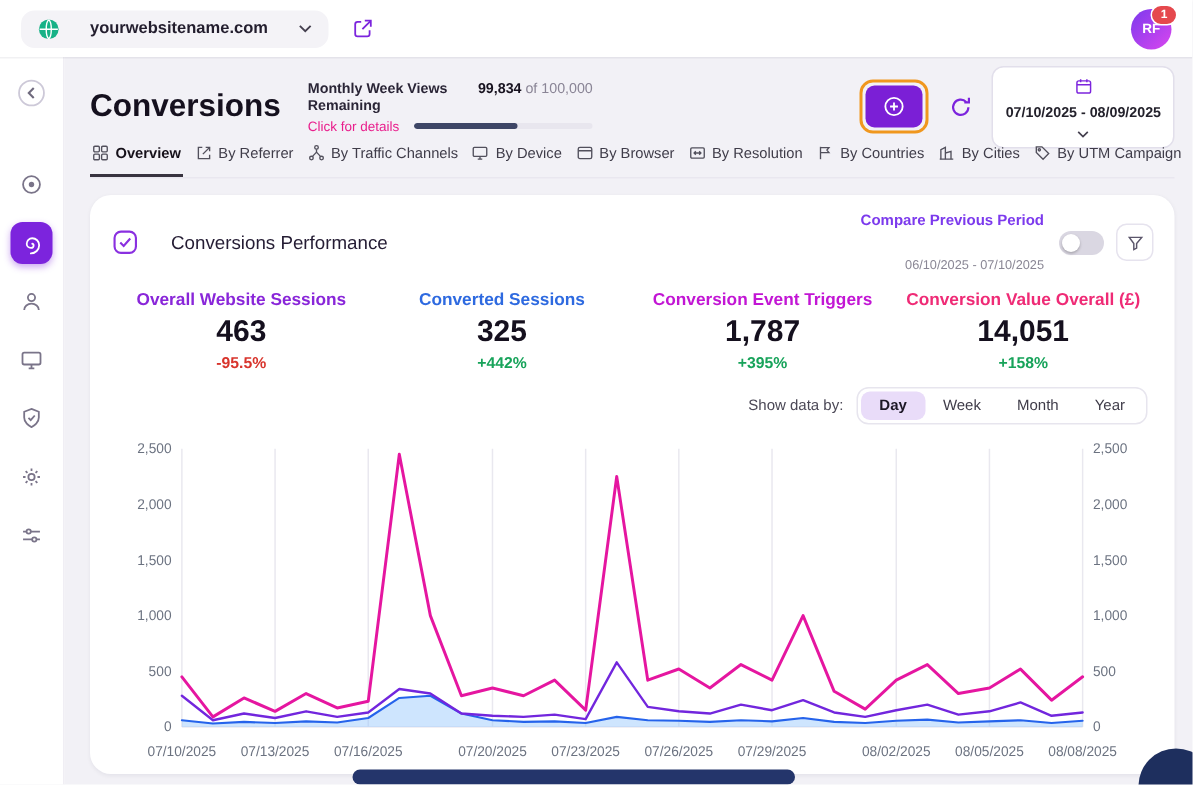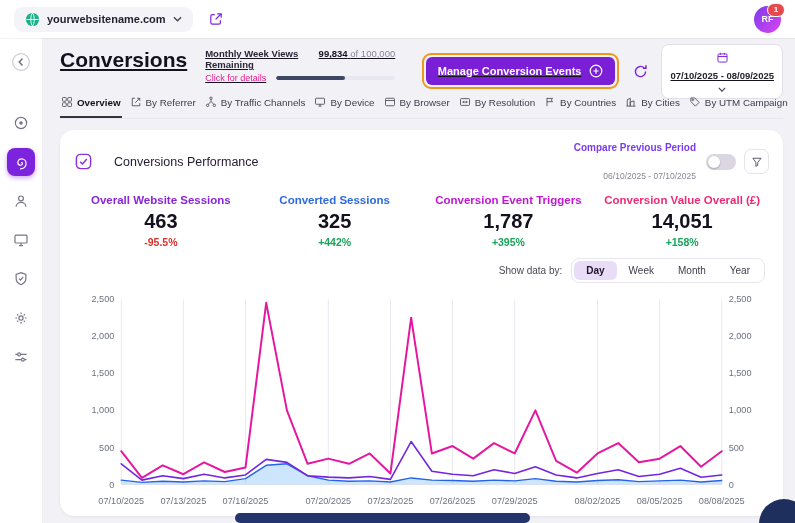--- a/index.html
+++ b/index.html
@@ -6,39 +6,39 @@
   body{
     width:795px;height:523px;position:relative;overflow:hidden;
     background:#f2f1f6;font-family:"Liberation Sans",sans-serif;color:#17121f;
   }
   svg{display:block;}
   button{font-family:inherit;border:none;background:none;cursor:pointer;padding:0;}
 
   
   .topbar{position:absolute;top:0;left:0;right:0;height:38px;background:#fff;
     display:flex;align-items:center;padding:0 14px;gap:10px;box-shadow:0 1px 0 rgba(20,10,50,.06);z-index:5;}
-  .site-pill{display:flex;align-items:center;gap:7px;background:#f4f3f7;border-radius:9px;padding:5px 11px;}
+  .site-pill{display:flex;align-items:center;gap:20px;background:#f4f3f7;border-radius:9px;padding:5px 11px;}
   .site-name{font-size:11px;font-weight:bold;color:#231e2e;}
   .ext-btn{display:flex;align-items:center;justify-content:center;width:26px;height:26px;border-radius:7px;}
   .avatar-wrap{margin-left:auto;position:relative;}
   .avatar{width:27px;height:27px;border-radius:50%;background:linear-gradient(135deg,#7c3aed,#d946ef);
     color:#fff;font-size:9px;font-weight:bold;display:flex;align-items:center;justify-content:center;}
   .badge{position:absolute;top:-3px;right:-4px;min-width:12px;height:12px;border-radius:7px;background:#e5484d;
     color:#fff;font-size:8px;font-weight:bold;display:flex;align-items:center;justify-content:center;padding:0 2px;border:1px solid #fff;}
 
   
   .sidebar{position:absolute;top:38px;left:0;bottom:0;width:42px;background:#fff;border-right:1px solid #f0eef4;
     display:flex;flex-direction:column;align-items:center;padding-top:10px;gap:11px;z-index:4;}
   .collapse-btn{margin-bottom:22px;}
   .nav-btn{width:28px;height:28px;display:flex;align-items:center;justify-content:center;color:#7a7489;border-radius:8px;}
   .nav-btn.active{background:#7c24dd;color:#fff;box-shadow:0 2px 5px rgba(124,36,221,.4);}
 
   
   .main{position:absolute;left:42px;top:38px;right:0;bottom:0;padding:10px 12px 0 18px;}
-  .header-row{display:flex;height:46px;text-decoration:underline;}
+  .header-row{display:flex;align-items:center;height:46px;}
   .page-title{font-size:21px;font-weight:bold;margin:0 18px 0 0;color:#15101e;}
   .pv-block{width:190px;font-size:9.5px;}
   .pv-row{display:flex;justify-content:space-between;align-items:baseline;}
   .pv-label{font-weight:bold;color:#2a2536;}
   .pv-used{font-weight:bold;color:#17121f;margin-left:8px;white-space:nowrap;}
   .pv-of{color:#8a8596;font-weight:normal;}
   .pv-row2{display:flex;align-items:center;gap:10px;margin-top:3px;}
   .pv-link{color:#e91e8c;font-size:9px;white-space:nowrap;}
   .pv-bar{flex:1;height:4px;background:#e8e6ee;border-radius:2px;overflow:hidden;}
   .pv-fill{height:100%;background:#3e4666;border-radius:2px;}
@@ -208,21 +208,20 @@
         <span class="pv-link">Click for details</span>
         <div class="pv-bar">
           <div class="pv-fill" style="width: 58%;"></div>
         </div>
       </div>
     </div>
 
     <div class="header-actions">
       <div class="annotate">
         <button class="manage-btn">
-          <span>Manage Conversion Events</span>
           <span>
             <svg width="14" height="14" viewBox="0 0 16 16" fill="none" stroke="#fff" stroke-width="1.4">
                 <circle cx="8" cy="8" r="6.6"></circle>
                 <path d="M8 5v6M5 8h6"></path>
               </svg>
           </span>
         </button>
       </div>
       <button class="icon-btn">
         <span>

